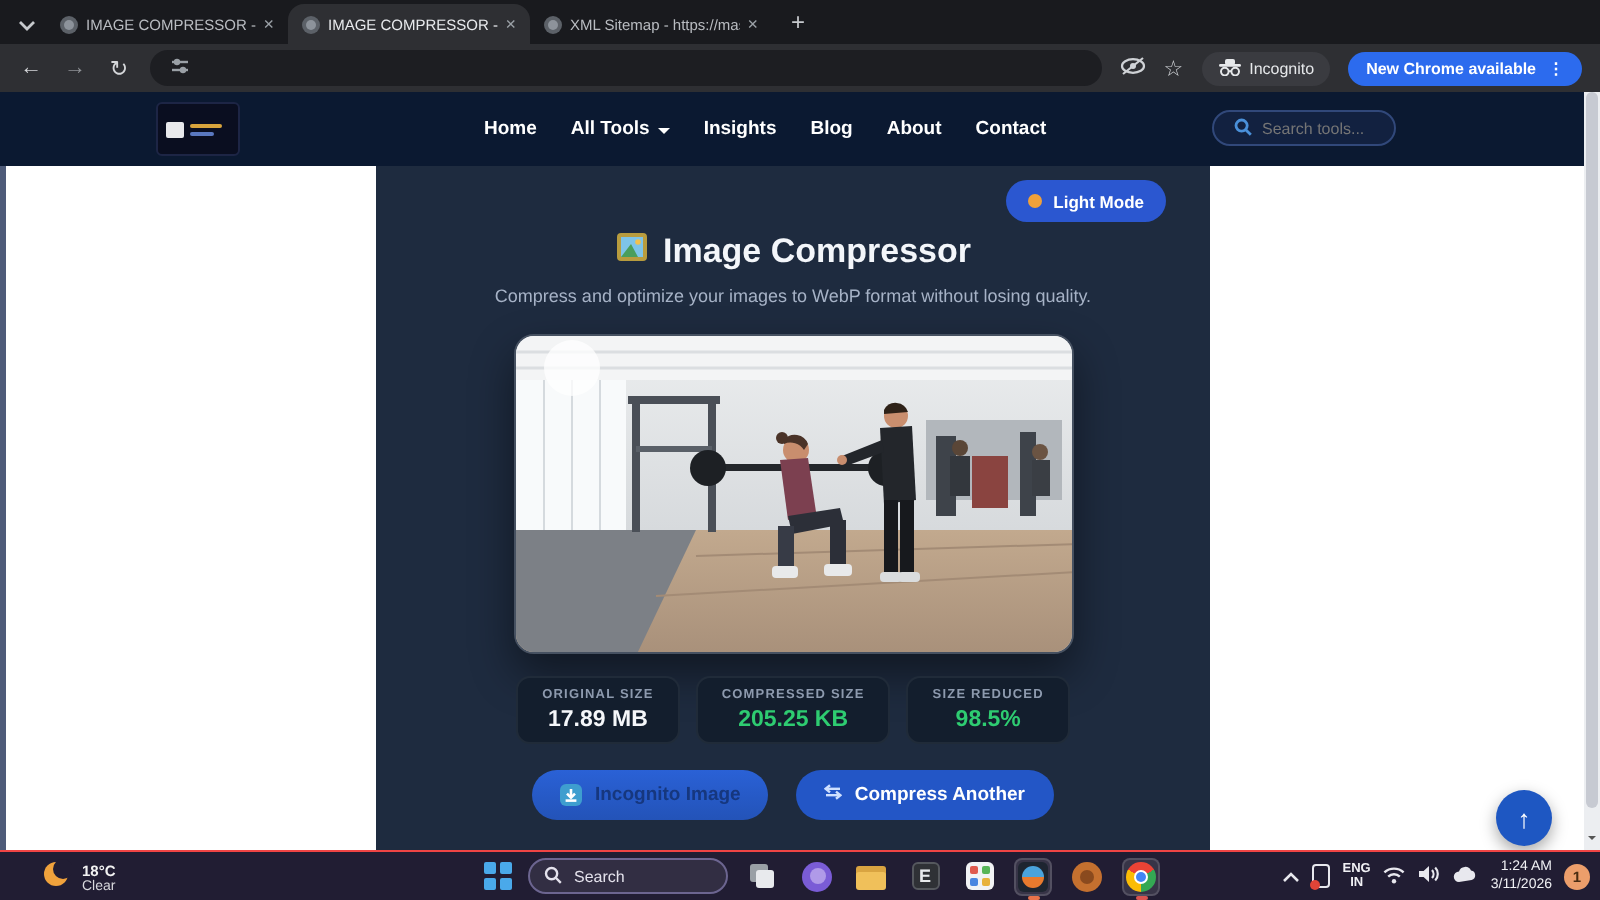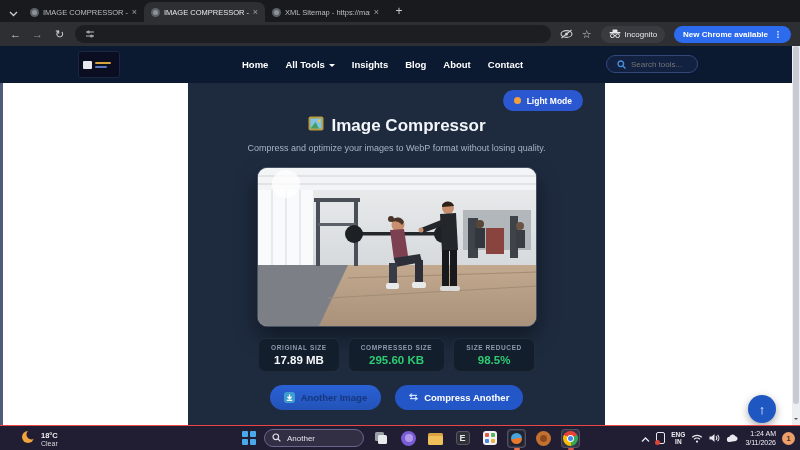--- a/index.html
+++ b/index.html
@@ -317,38 +317,38 @@
         </svg>
       </div>
 
       <div class="stats">
         <div class="stat">
           <div class="lbl">ORIGINAL SIZE</div>
           <div class="val" style="color: rgb(245, 247, 250);">17.89 MB</div>
         </div>
         <div class="stat">
           <div class="lbl">COMPRESSED SIZE</div>
-          <div class="val" style="color: rgb(46, 204, 113);">295.60 KB</div>
+          <div class="val" style="color: rgb(46, 204, 113);">205.25 KB</div>
         </div>
         <div class="stat">
           <div class="lbl">SIZE REDUCED</div>
           <div class="val" style="color: rgb(46, 204, 113);">98.5%</div>
         </div>
       </div>
 
       <div class="btns">
         <button class="btn download">
           <span class="dl-ico">
             <svg width="7" height="7">
                 <line x1="3.5" y1="0.5" x2="3.5" y2="4" stroke="#fff" stroke-width="1.3"></line>
                 <polyline points="1.5,2.8 3.5,4.8 5.5,2.8" fill="none" stroke="#fff" stroke-width="1.3"></polyline>
                 <line x1="0.8" y1="6.3" x2="6.2" y2="6.3" stroke="#fff" stroke-width="1.3"></line>
               </svg>
           </span>
-          <span>Another Image</span>
+          <span>Incognito Image</span>
         </button>
         <button class="btn compress">
           <span>
             <svg width="9" height="8">
                 <polyline points="3,0.6 0.8,2.4 3,4.2" fill="none" stroke="#cfe0ff" stroke-width="1.2"></polyline>
                 <line x1="1" y1="2.4" x2="8" y2="2.4" stroke="#cfe0ff" stroke-width="1.2"></line>
                 <polyline points="6,3.8 8.2,5.6 6,7.4" fill="none" stroke="#cfe0ff" stroke-width="1.2"></polyline>
                 <line x1="1" y1="5.6" x2="8" y2="5.6" stroke="#cfe0ff" stroke-width="1.2"></line>
               </svg>
           </span>
@@ -388,21 +388,21 @@
           <i></i>
           <i></i>
         </div>
       <div class="tb-search">
         <span>
           <svg width="9" height="9">
               <circle cx="3.8" cy="3.8" r="2.8" fill="none" stroke="#e4e2ec" stroke-width="1.2"></circle>
               <line x1="6" y1="6" x2="8.4" y2="8.4" stroke="#e4e2ec" stroke-width="1.2"></line>
             </svg>
         </span>
-        <span>Another</span>
+        <span>Search</span>
       </div>
       <div class="app">
         <span class="tv1"></span>
         <span class="tv2"></span>
       </div>
       <div class="app">
         <span class="purple-app"></span>
       </div>
       <div class="app">
         <span class="folder-back"></span>

